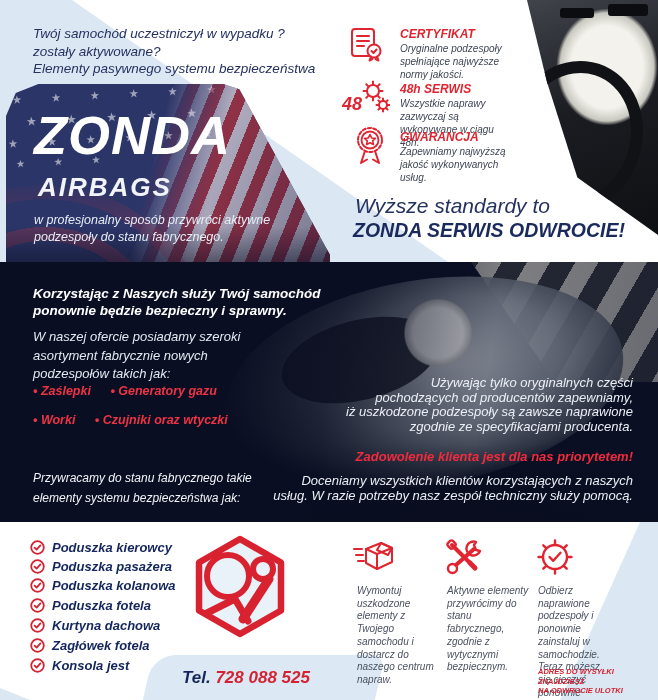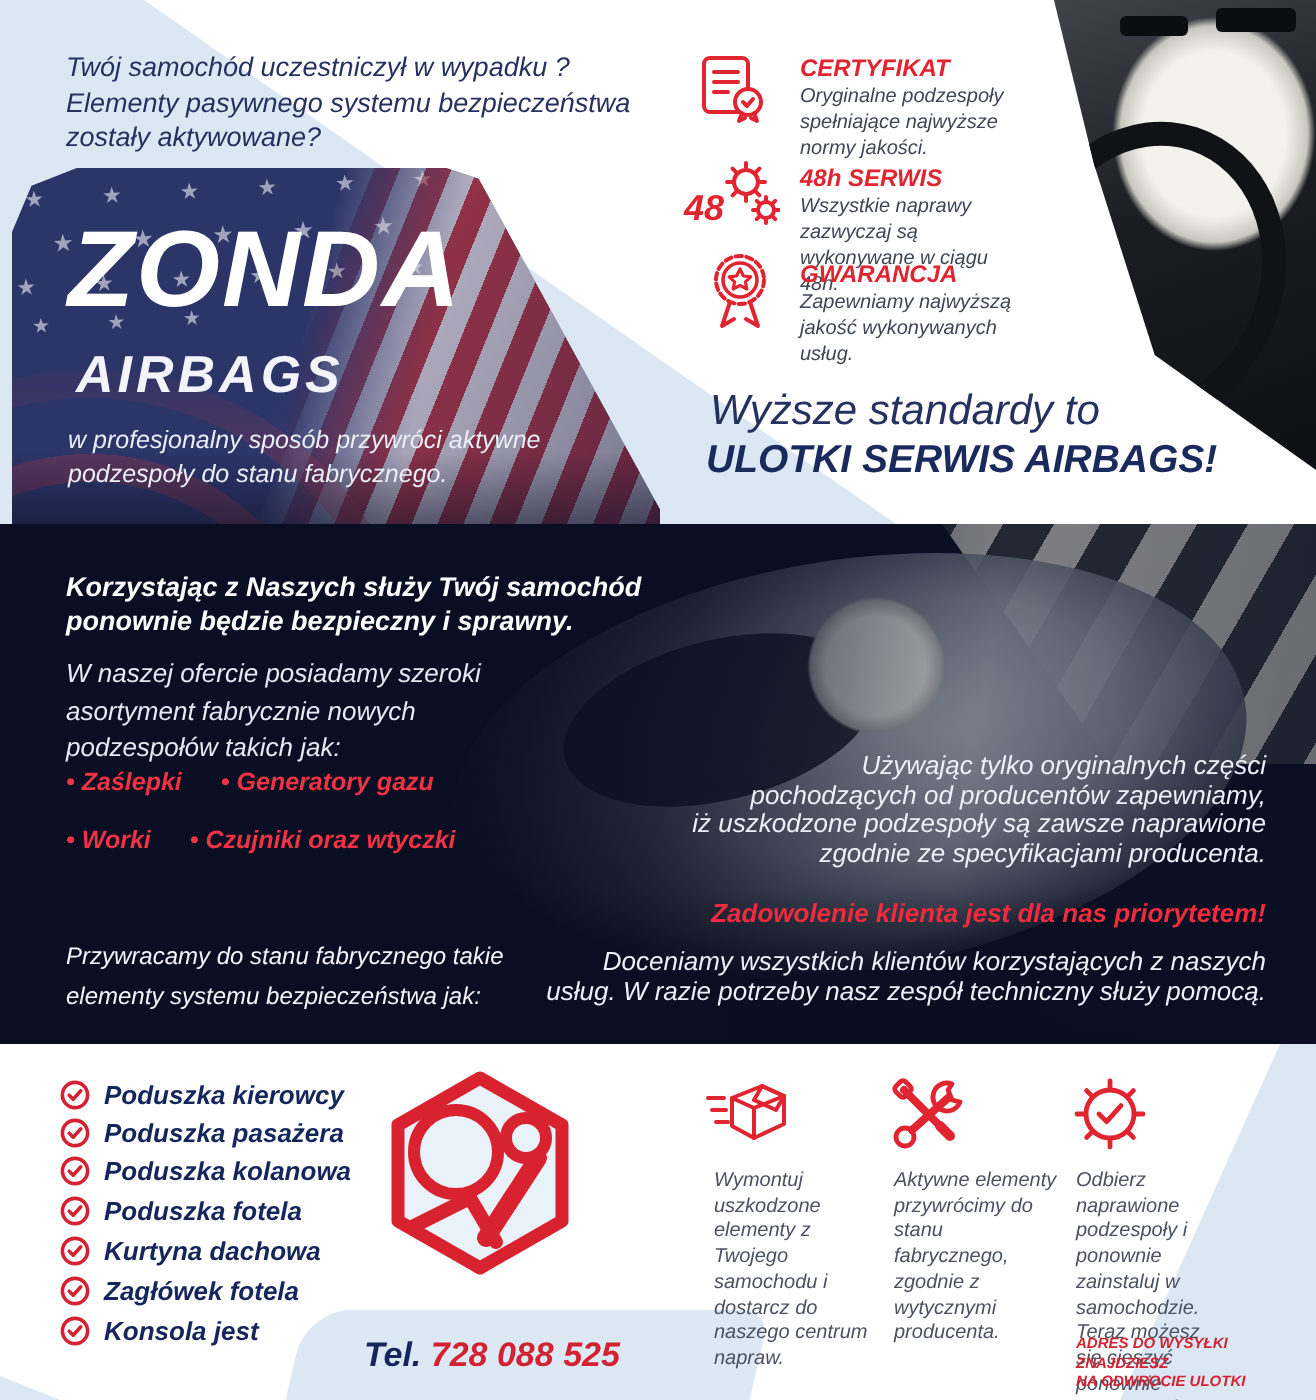--- a/index.html
+++ b/index.html
@@ -94,22 +94,22 @@
 </style>
 </head>
 <body>
 
 <div class="page">
 
   <div class="abs blue-wedge"></div>
 
   <div class="abs intro it">
     <div>Twój samochód uczestniczył w wypadku ?</div>
+    <div>zostały aktywowane?</div>
     <div>Elementy pasywnego systemu bezpieczeństwa</div>
-    <div>zostały aktywowane?</div>
   </div>
 
   <div class="abs flag">
     <div class="stars" style="left:6px;top:4px;">★ ★ ★ ★ ★ ★</div>
     <div class="stars" style="left:20px;top:26px;font-size:12px;">★ ★ ★ ★ ★</div>
     <div class="stars" style="left:2px;top:48px;">★ ★ ★ ★ ★ ★</div>
     <div class="stars" style="left:10px;top:72px;font-size:10px;">★ ★ ★</div>
     <div class="stripes"></div>
     <div class="waves"></div>
     <div class="shade"></div>
@@ -157,21 +157,21 @@
       <path d="M13 27l-4 12 6-3.5M23 27l4 12-6-3.5" stroke-width="2"></path>
       <circle cx="18" cy="16" r="12" stroke-width="2" stroke-dasharray="3.2 2.2"></circle>
       <circle cx="18" cy="16" r="8.5" stroke-width="1.8"></circle>
       <polygon points="18,10.5 19.7,14 23.4,14.4 20.7,16.9 21.4,20.5 18,18.7 14.6,20.5 15.3,16.9 12.6,14.4 16.3,14" stroke-width="1.6"></polygon>
     </svg>
   </div>
   <div class="abs feat-title it" style="left:400px;top:130px;">GWARANCJA</div>
   <div class="abs feat-text it" style="left:400px;top:145px;width:108px;">Zapewniamy najwyższą jakość wykonywanych usług.</div>
 
   <div class="abs std1 it">Wyższe standardy to</div>
-  <div class="abs std2 it">ULOTKI SERWIS AIRBAGS!</div>
+  <div class="abs std2 it">ZONDA SERWIS ODWROCIE!</div>
 
   <div class="abs band">
     <div class="paving"></div>
     <div class="car"></div>
     <div class="glass"></div>
     <div class="bag"></div>
     <div class="overlay"></div>
   </div>
 
   <div class="abs band-head it">
@@ -294,21 +294,21 @@
   <div class="abs" style="left:443px;top:536px;">
     <svg width="42" height="42" viewBox="0 0 42 42" fill="none" stroke="#e02430" stroke-linecap="round" stroke-linejoin="round">
       <path d="M9 9l18 18" stroke-width="4"></path>
       <rect x="5" y="5" width="7" height="7" rx="2" transform="rotate(45 8.5 8.5)" stroke-width="2.4"></rect>
       <path d="M27 27l5 5" stroke-width="5"></path>
       <path d="M33 6a7 7 0 1 0 4 9l-4-1-2-5z" stroke-width="2.4"></path>
       <path d="M31 13L13 29" stroke-width="4"></path>
       <circle cx="9.5" cy="32.5" r="4.5" stroke-width="2.4"></circle>
     </svg>
   </div>
-  <div class="abs step-text it" style="left:447px;top:585px;width:84px;">Aktywne elementy przywrócimy do stanu fabrycznego, zgodnie z wytycznymi producenta.</div>
+  <div class="abs step-text it" style="left:447px;top:585px;width:84px;">Aktywne elementy przywrócimy do stanu fabrycznego, zgodnie z wytycznymi bezpiecznym.</div>
 
   <div class="abs" style="left:535px;top:537px;">
     <svg width="40" height="40" viewBox="0 0 40 40" fill="none" stroke="#e02430" stroke-width="2.4" stroke-linecap="round" stroke-linejoin="round">
       <circle cx="20" cy="20" r="12"></circle>
       <path d="M20 3.5v4M20 32.5v4M3.5 20h4M32.5 20h4M8.3 8.3l2.9 2.9M28.8 28.8l2.9 2.9M31.7 8.3l-2.9 2.9M11.2 28.8l-2.9 2.9"></path>
       <path d="M14.5 20l3.8 3.8 7.2-8"></path>
     </svg>
   </div>
   <div class="abs step-text it" style="left:538px;top:585px;width:76px;">Odbierz naprawione podzespoły i ponownie zainstaluj w samochodzie. Teraz możesz się cieszyć ponownie sprawnym i bezpiecznym samochodem.</div>
 

